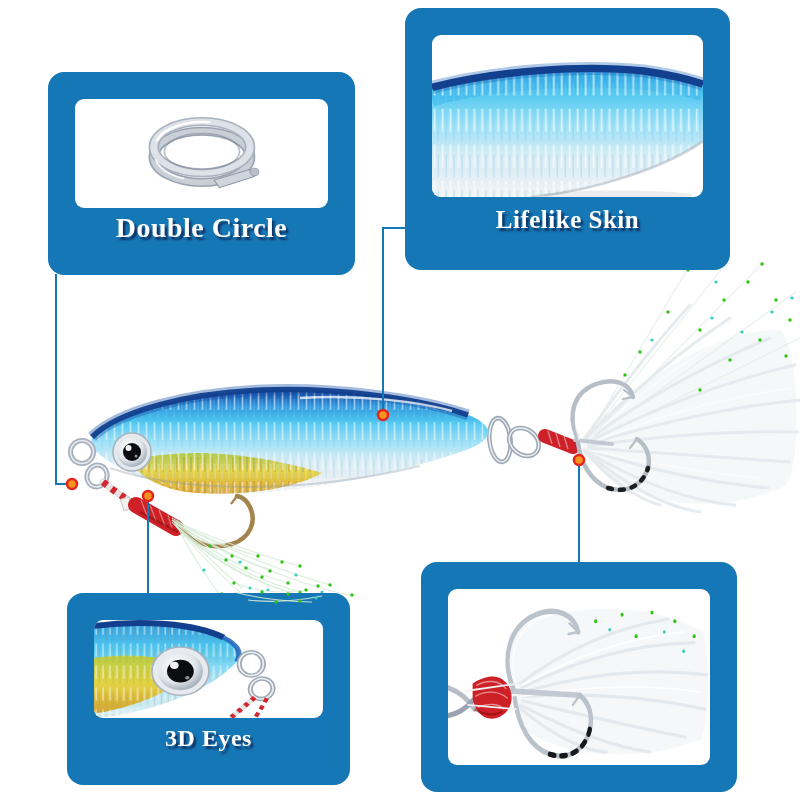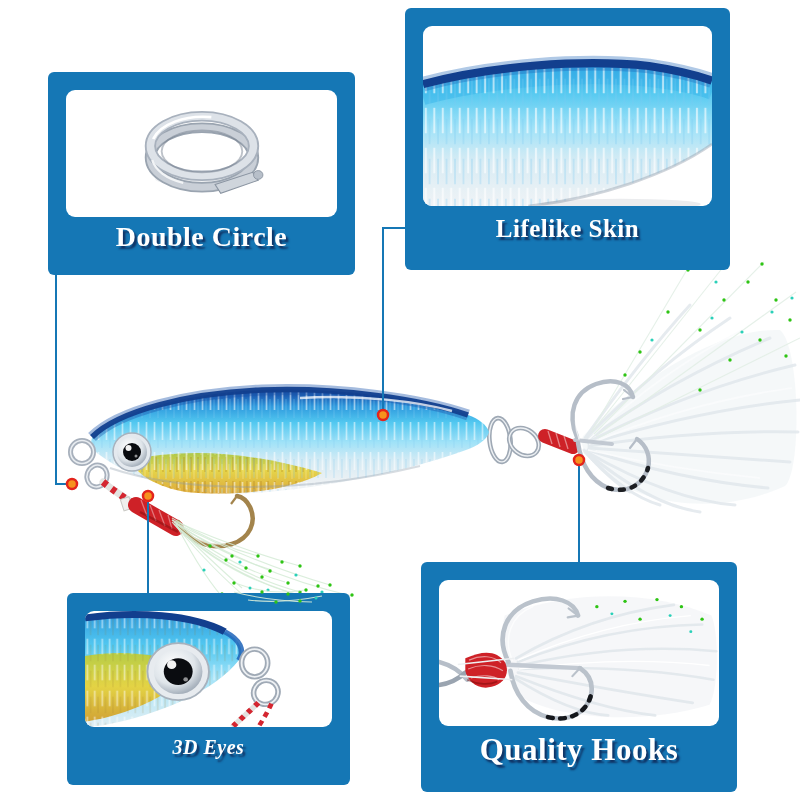--- a/index.html
+++ b/index.html
@@ -1,32 +1,32 @@
 <!DOCTYPE html>
 <html><head>
 <meta charset="utf-8">
 <style>
   html,body{margin:0;padding:0;background:#fff;}
   .stage{position:relative;width:800px;height:800px;background:#ffffff;overflow:hidden;
          font-family:"Liberation Serif",serif;}
   .art{position:absolute;left:0;top:0;width:800px;height:800px;z-index:2;}
   .overlay{position:absolute;left:0;top:0;width:800px;height:800px;z-index:4;pointer-events:none;}
-  .panel{position:absolute;background:#1577b5;border-radius:6px;padding:18px;
+  .panel{position:absolute;background:#1577b5;border-radius:16px;padding:27px;
          box-sizing:border-box;display:flex;flex-direction:column;z-index:3;}
   .panel-img{background:#ffffff;border-radius:9px;flex:1;overflow:hidden;position:relative;}
   .panel-img svg{display:block;width:100%;height:100%;}
   .panel-label{display:flex;align-items:center;justify-content:center;color:#ffffff;
          font-weight:bold;letter-spacing:.5px;
          text-shadow:2.5px 3px 2px rgba(15,42,90,.88);}
   #p-ring{left:48px;top:72px;width:307px;height:203px;}
   #p-ring .panel-label{height:40px;font-size:28px;}
   #p-skin{left:405px;top:8px;width:325px;height:262px;}
   #p-skin .panel-label{height:46px;font-size:25px;}
   #p-eyes{left:67px;top:593px;width:283px;height:192px;}
-  #p-eyes .panel-label{height:40px;font-size:20px;font-style:italic;}
+  #p-eyes .panel-label{height:40px;font-size:24px;}
   #p-hooks{left:421px;top:562px;width:316px;height:230px;}
   #p-hooks .panel-label{height:48px;font-size:31px;}
 </style>
 </head>
 <body>
 
 <div class="stage">
 
   <svg class="art" viewBox="0 0 800 800">
     <defs>
@@ -371,21 +371,20 @@
         <path d="M28,88 C48,78 62,80 70,92 C76,104 70,116 56,120 C42,124 30,114 28,102 Z" fill="#ce2127"></path>
         <g fill="none" stroke="rgba(255,255,255,.5)" stroke-width="1.3">
           <path d="M32,90 C45,84 58,85 66,93"></path>
             <path d="M31,100 C44,94 58,95 68,102"></path>
             <path d="M34,110 C46,106 58,107 64,112"></path>
         </g>
         <path d="M20,95 L80,88 M22,108 L78,112" stroke="#eef0f2" stroke-width="1.8" fill="none"></path>
         <path d="M30,112 C42,118 54,118 62,114" stroke="rgba(120,8,8,.5)" stroke-width="2" fill="none"></path>
       </svg>
     </div>
-    <div class="panel-label">Quality Hooks</div>
   </div>
 
   <svg class="overlay" viewBox="0 0 800 800">
     <g fill="none" stroke="rgba(216,236,216,.9)" stroke-width="1.1">
       <path d="M238,584 Q270,596 305,590"></path>
       <path d="M248,600 Q282,604 322,596"></path>
       <path d="M234,592 Q268,601 312,602"></path>
     </g>
     <g fill="#2ec414">
       <circle cx="262" cy="592" r="1.7"></circle>

